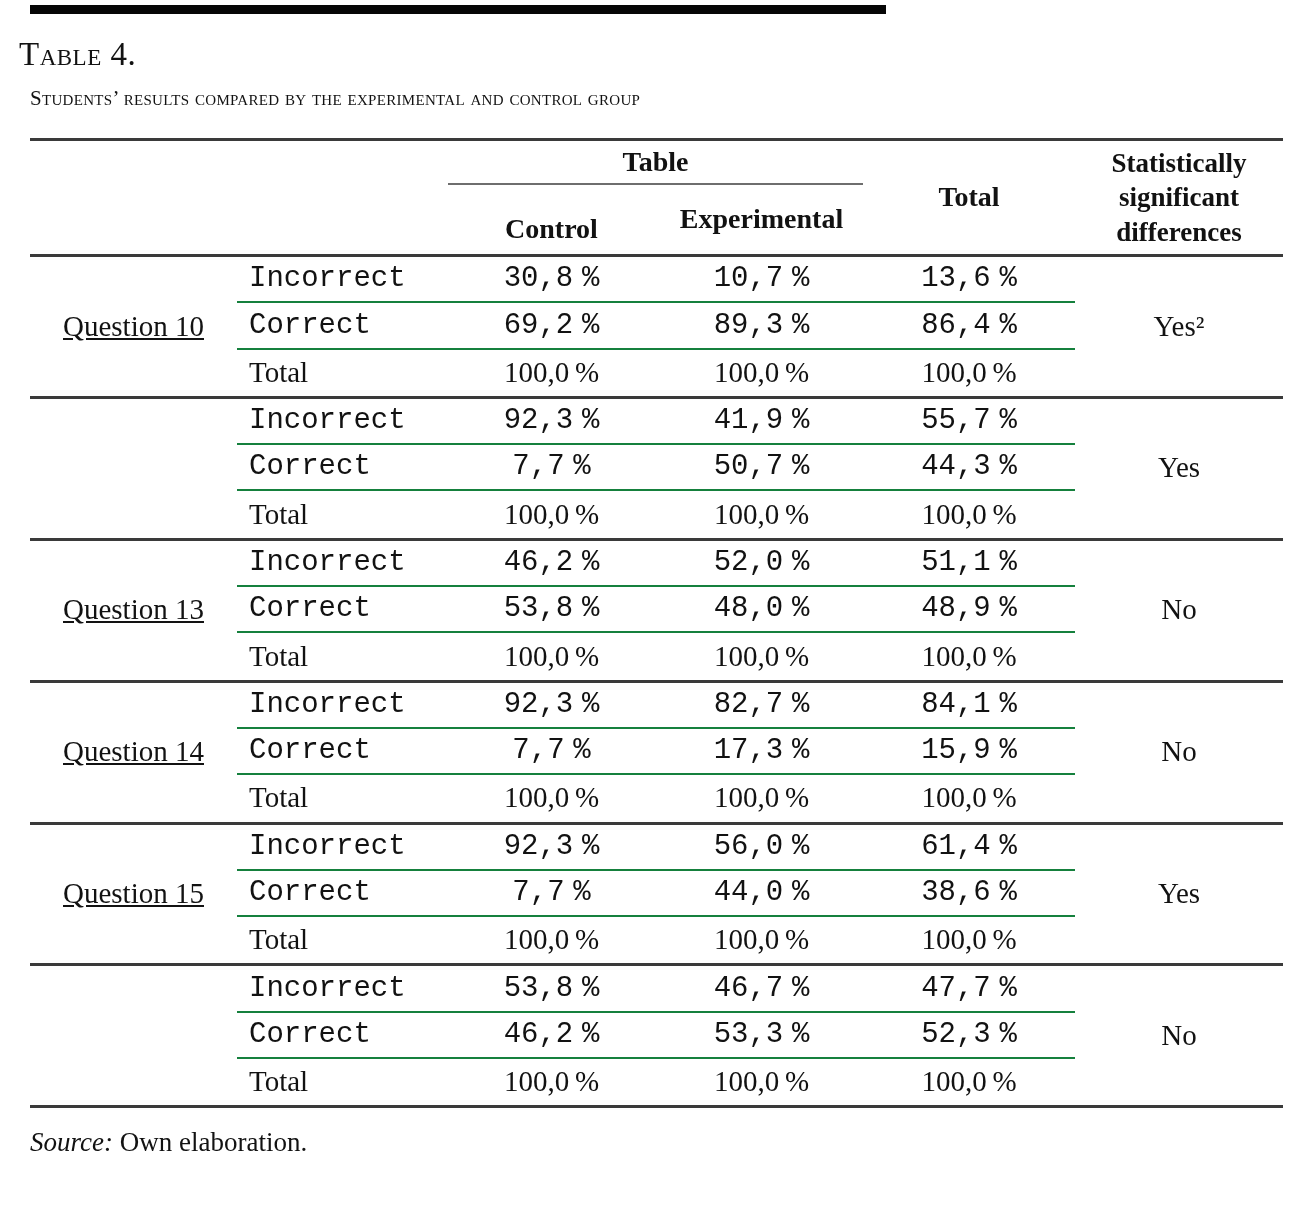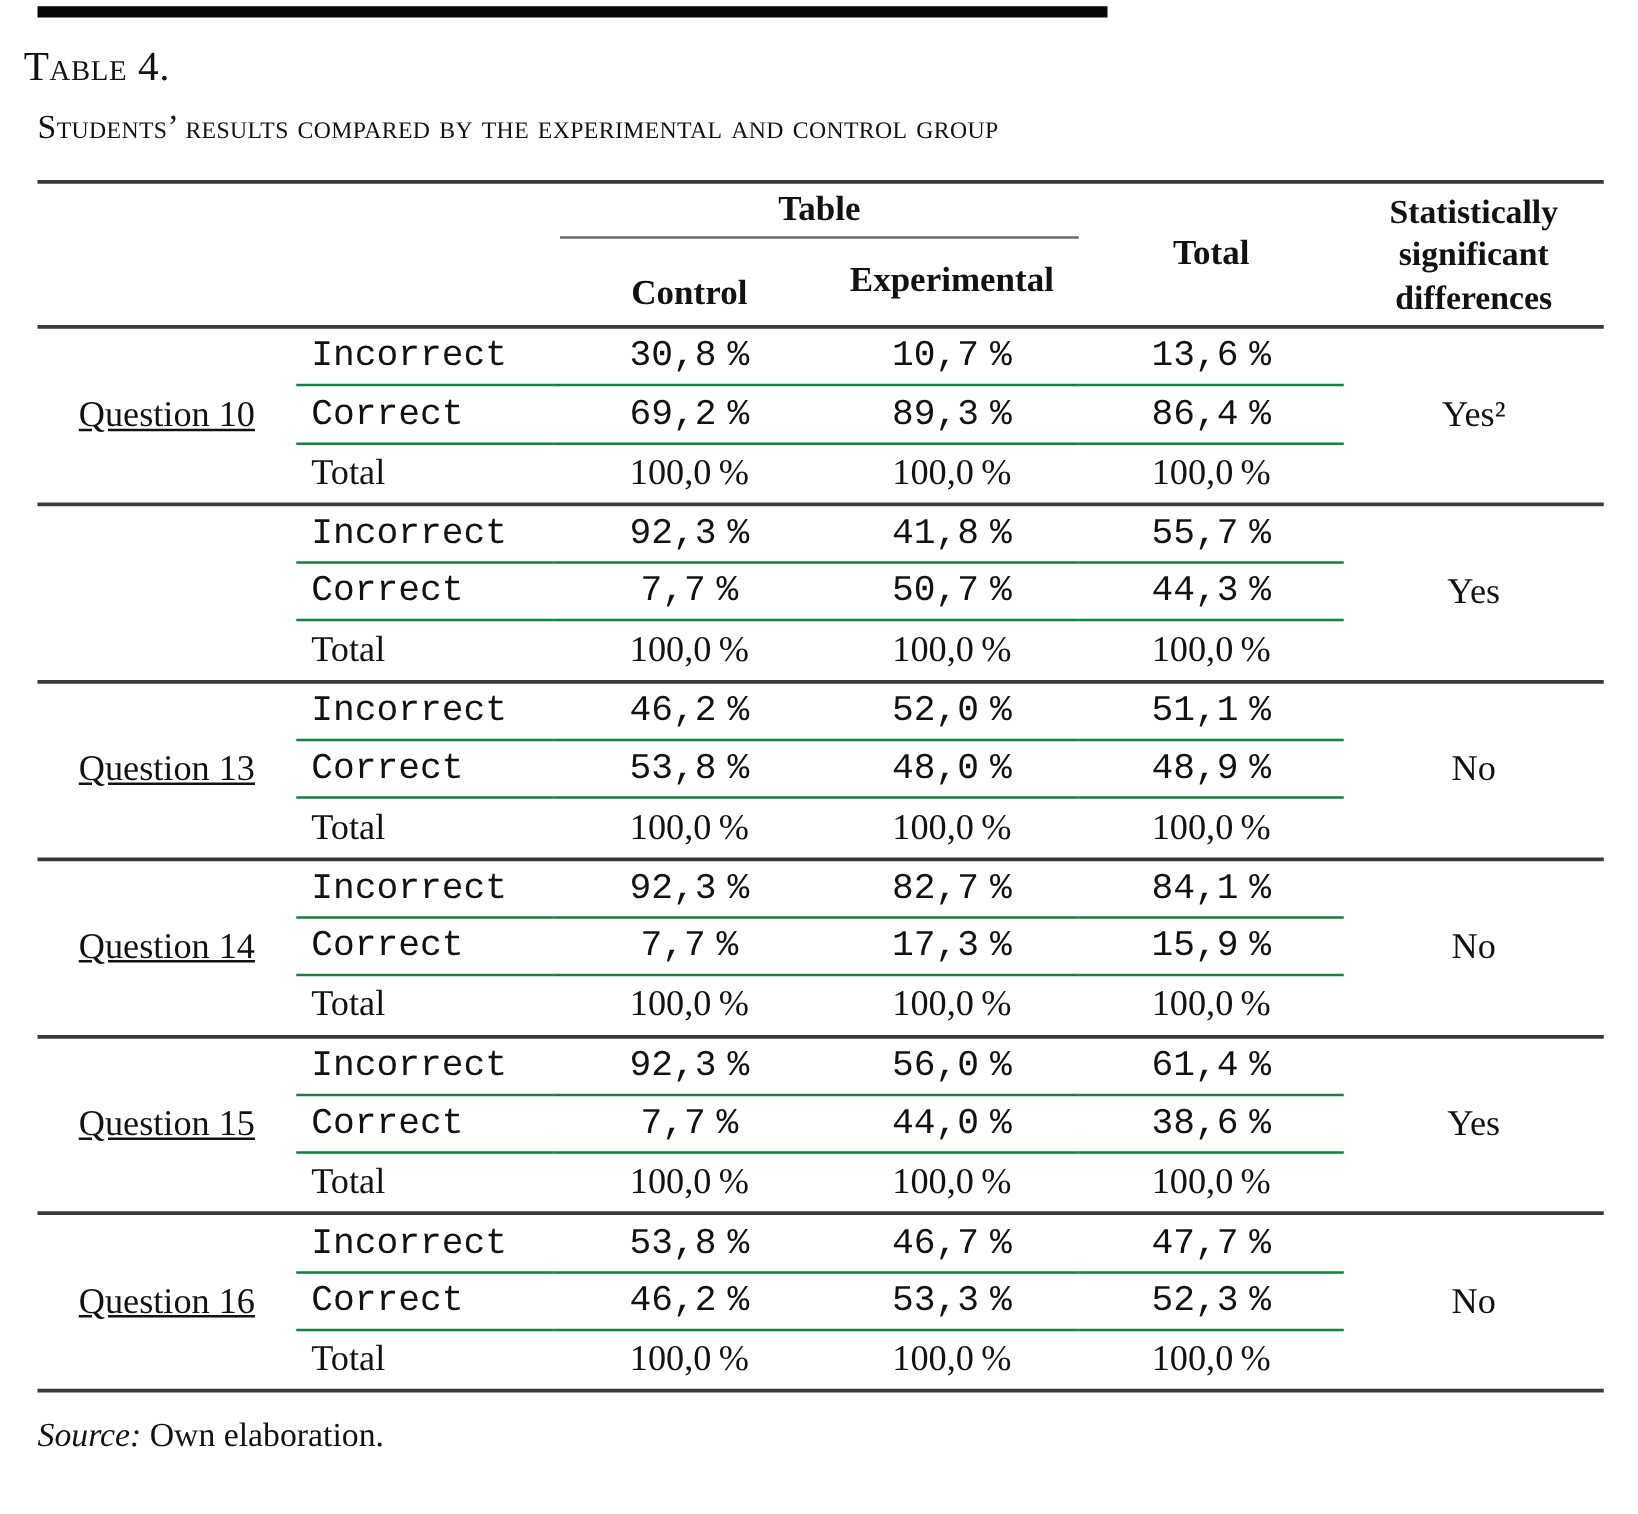--- a/index.html
+++ b/index.html
@@ -19,21 +19,21 @@
   }
   .title {
     margin: 36px 30px 0 19px;
     font-variant: small-caps;
     font-size: 33px;
     letter-spacing: 0.5px;
   }
   .subtitle {
     margin: 13px 30px 0 30px;
     font-variant: small-caps;
-    font-size: 27px;
+    font-size: 21px;
     letter-spacing: 0.3px;
   }
   .table-wrap {
     margin: 27px 27px 0 30px;
     width: 1253px;
   }
   .grid6 {
     display: grid;
     grid-template-columns: 207px 206px 217px 203px 212px 208px;
   }
@@ -119,21 +119,21 @@
     <div class="cell acell c2 r3">Total</div>
     <div class="cell c3 r3">100,0 %</div>
     <div class="cell c4 r3">100,0 %</div>
     <div class="cell c5 r3">100,0 %</div>
     <div class="cell scell">Yes²</div>
   </div>
 
   <div class="block grid6">
     <div class="cell acell c2 r1 rb">Incorrect</div>
     <div class="cell c3 r1 rb">92,3 %</div>
-    <div class="cell c4 r1 rb">41,8 %</div>
+    <div class="cell c4 r1 rb">41,9 %</div>
     <div class="cell c5 r1 rb">55,7 %</div>
     <div class="cell acell c2 r2 rb">Correct</div>
     <div class="cell c3 r2 rb">7,7 %</div>
     <div class="cell c4 r2 rb">50,7 %</div>
     <div class="cell c5 r2 rb">44,3 %</div>
     <div class="cell acell c2 r3">Total</div>
     <div class="cell c3 r3">100,0 %</div>
     <div class="cell c4 r3">100,0 %</div>
     <div class="cell c5 r3">100,0 %</div>
     <div class="cell scell">Yes</div>
@@ -184,21 +184,20 @@
     <div class="cell c4 r2 rb">44,0 %</div>
     <div class="cell c5 r2 rb">38,6 %</div>
     <div class="cell acell c2 r3">Total</div>
     <div class="cell c3 r3">100,0 %</div>
     <div class="cell c4 r3">100,0 %</div>
     <div class="cell c5 r3">100,0 %</div>
     <div class="cell scell">Yes</div>
   </div>
 
   <div class="block grid6">
-    <div class="cell qcell">Question 16</div>
     <div class="cell acell c2 r1 rb">Incorrect</div>
     <div class="cell c3 r1 rb">53,8 %</div>
     <div class="cell c4 r1 rb">46,7 %</div>
     <div class="cell c5 r1 rb">47,7 %</div>
     <div class="cell acell c2 r2 rb">Correct</div>
     <div class="cell c3 r2 rb">46,2 %</div>
     <div class="cell c4 r2 rb">53,3 %</div>
     <div class="cell c5 r2 rb">52,3 %</div>
     <div class="cell acell c2 r3">Total</div>
     <div class="cell c3 r3">100,0 %</div>

